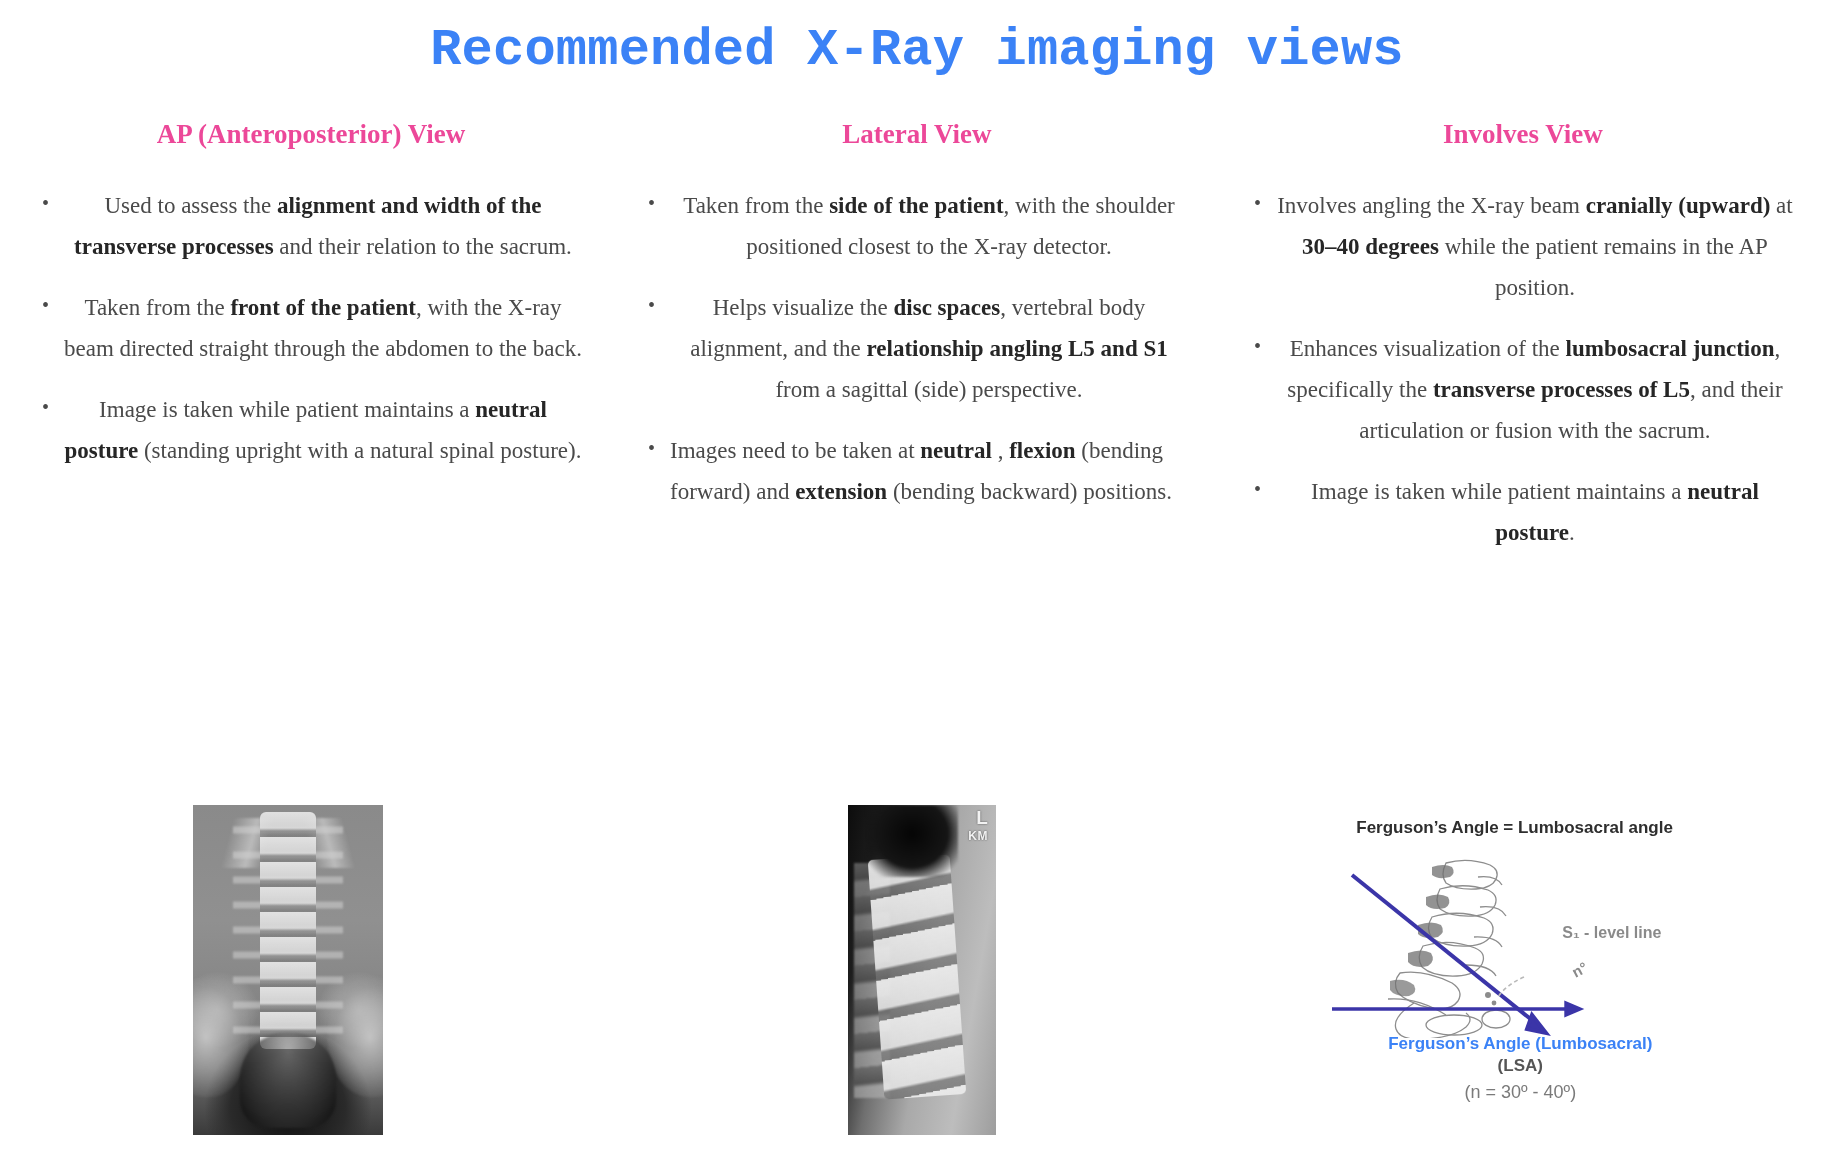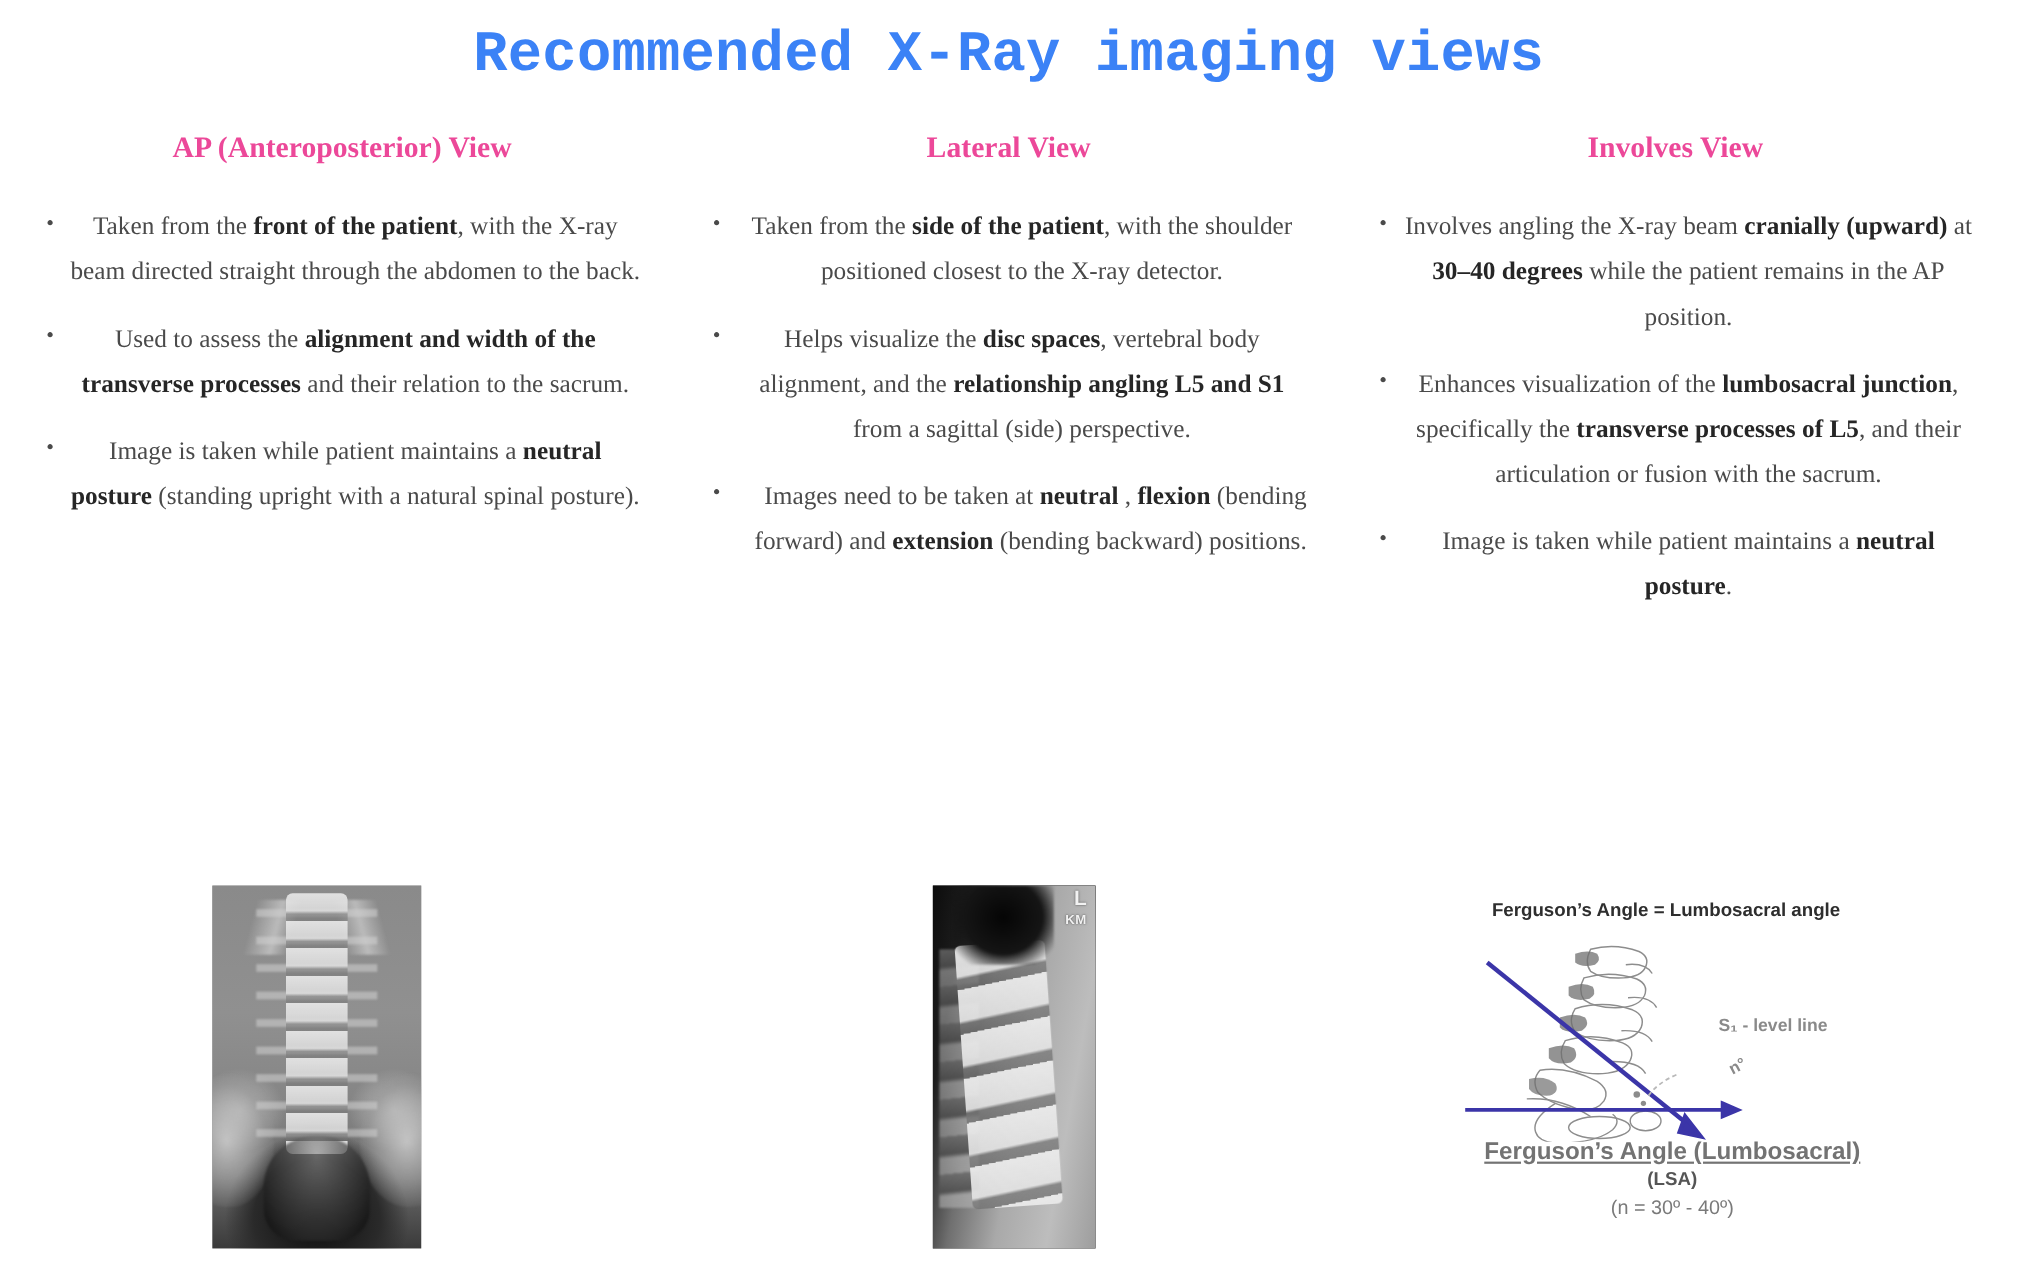--- a/index.html
+++ b/index.html
@@ -60,21 +60,21 @@
   ul.bullets > li {
     position: relative;
     font-size: 23px;
     line-height: 1.78;
     color: #4a4a4a;
     margin-bottom: 20px;
     padding: 0 6px 0 30px;
     text-align: center;
   }
   ul.bullets > li.align-left {
-    text-align: right;
+    text-align: left;
   }
   ul.bullets > li::before {
     content: "\2022";
     position: absolute;
     left: 8px;
     top: 0;
     font-size: 20px;
     color: #4a4a4a;
     line-height: 1.78;
   }
@@ -290,38 +290,38 @@
     transform: rotate(-28deg);
   }
   .ferg-cap {
     position: absolute;
     top: 228px;
     left: 0;
     width: 420px;
     text-align: center;
     line-height: 1.28;
   }
-  .ferg-cap .c1 { font-size: 22px; font-weight: bold; color: #737373; text-decoration: underline; }
+  .ferg-cap .c1 { font-size: 17px; font-weight: bold; color: #3b82f6; }
   .ferg-cap .c2 { font-size: 17px; font-weight: bold; color: #555; }
   .ferg-cap .c3 { font-size: 18px; color: #7a7a7a; margin-top: 4px; }
 </style>
 </head>
 <body>
 
 <div class="page">
 
   <h1 class="page-title">Recommended X-Ray imaging views</h1>
 
   <div class="columns">
 
     <div class="column">
       <h2 class="col-heading">AP (Anteroposterior) View</h2>
       <ul class="bullets">
+        <li><span>Used to assess the </span><b>alignment and width of the transverse processes</b><span> and their relation to the sacrum.</span></li>
         <li><span>Taken from the </span><b>front of the patient</b><span>, with the X-ray beam directed straight through the abdomen to the back.</span></li>
-        <li><span>Used to assess the </span><b>alignment and width of the transverse processes</b><span> and their relation to the sacrum.</span></li>
         <li><span>Image is taken while patient maintains a </span><b>neutral posture</b><span> (standing upright with a natural spinal posture).</span></li>
       </ul>
     </div>
 
     <div class="column">
       <h2 class="col-heading">Lateral View</h2>
       <ul class="bullets">
         <li><span>Taken from the </span><b>side of the patient</b><span>, with the shoulder positioned closest to the X-ray detector.</span></li>
         <li><span>Helps visualize the </span><b>disc spaces</b><span>, vertebral body alignment, and the </span><b>relationship angling L5 and S1</b><span> from a sagittal (side) perspective.</span></li>
         <li class="align-left"><span>Images need to be taken at </span><b>neutral</b><span> , </span><b>flexion</b><span> (bending forward) and </span><b>extension</b><span> (bending backward) positions.</span></li>

